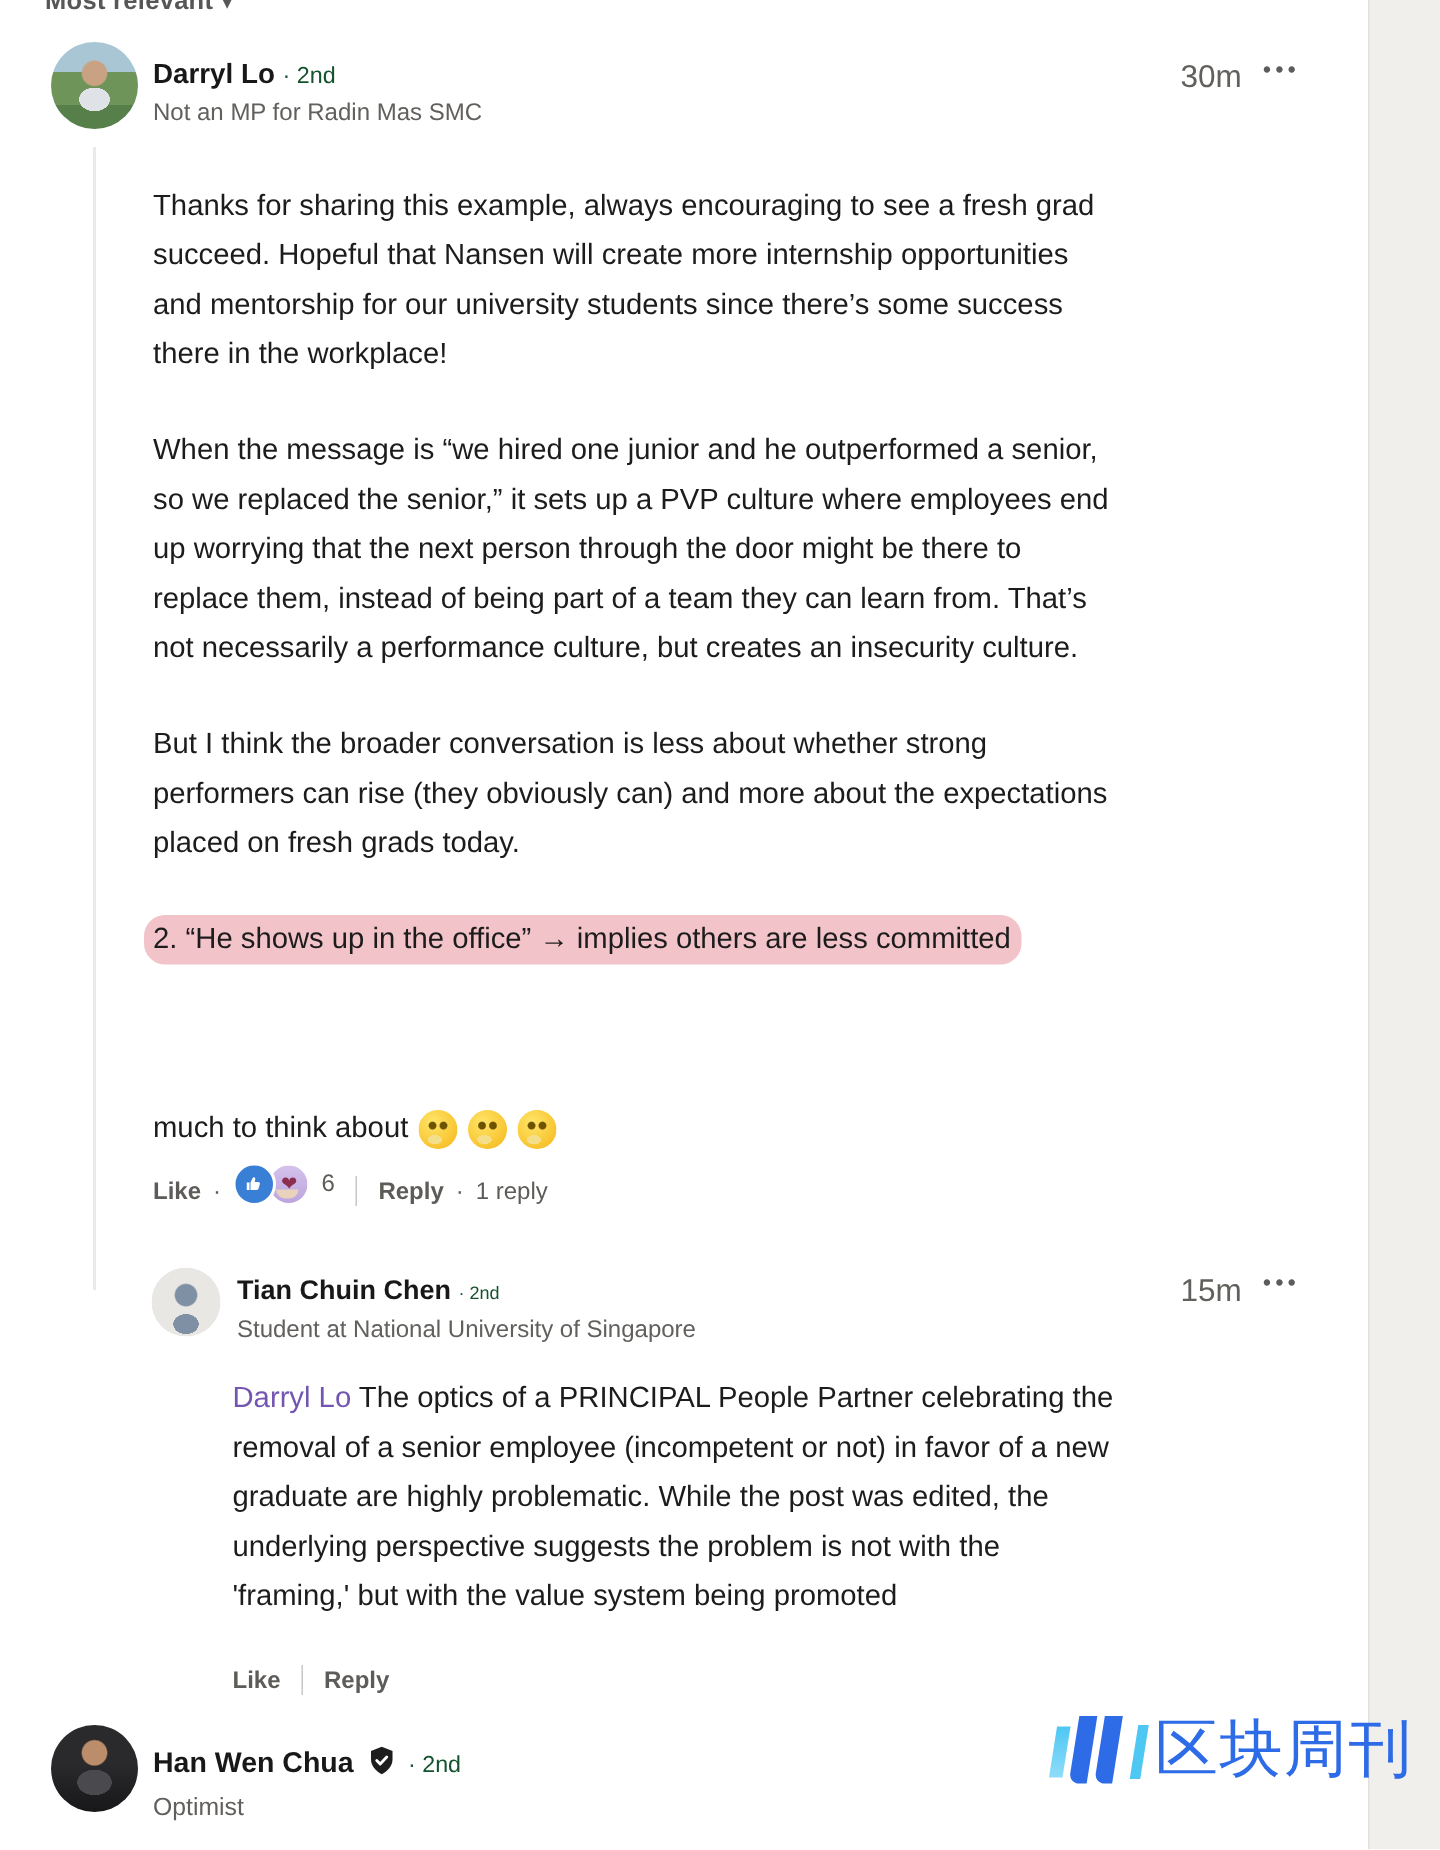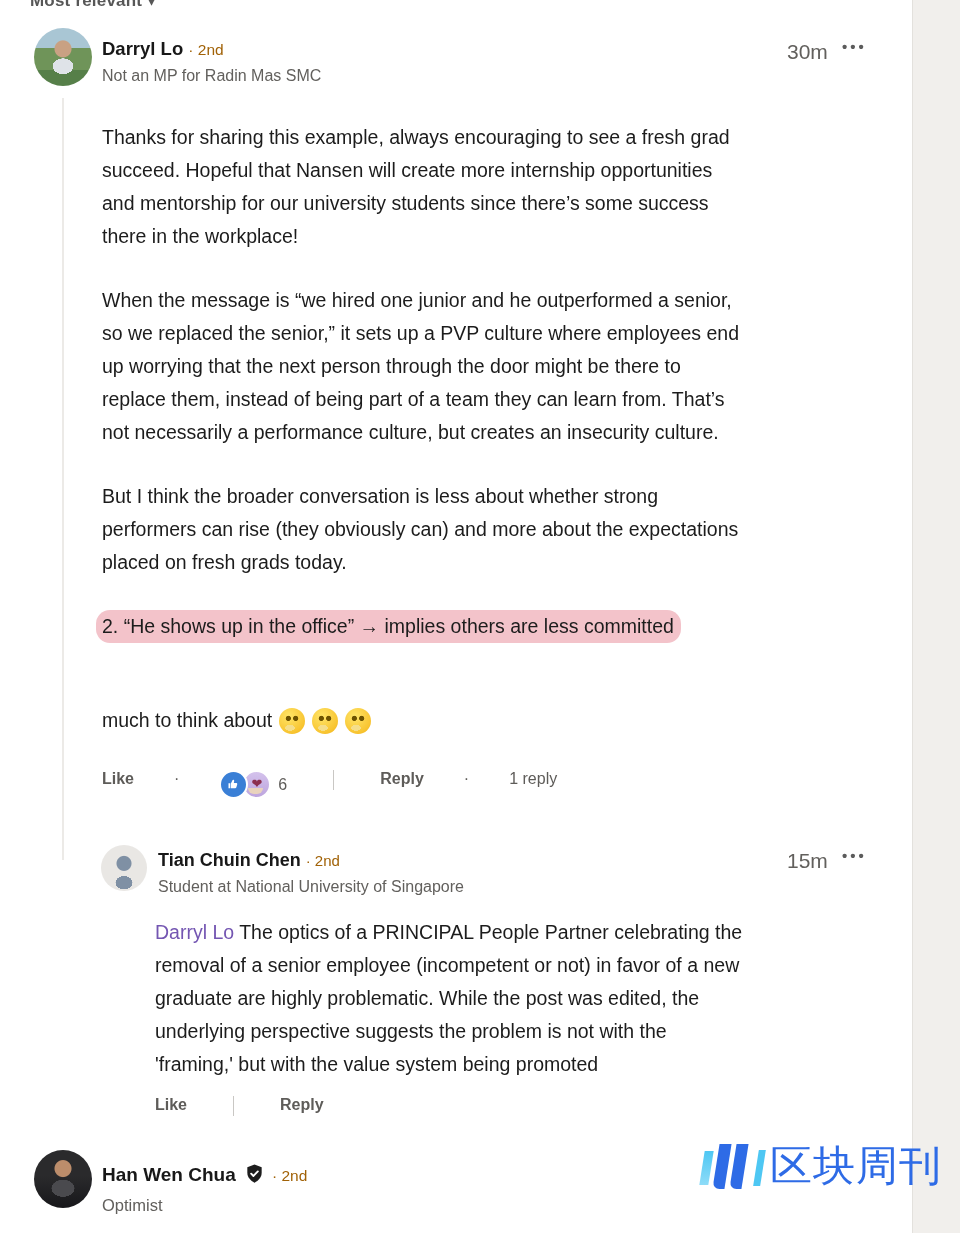--- a/index.html
+++ b/index.html
@@ -26,44 +26,44 @@
       radial-gradient(ellipse 14px 11px at 50% 82%, #7f90a4 0 60%, rgba(0,0,0,0) 61%),
       #e9e7e4;}
   .av-han{left:34px;top:1150px;width:58px;height:58px;
     background:
       radial-gradient(circle at 50% 32%, #bc8d6b 0 8px, rgba(0,0,0,0) 9px),
       radial-gradient(ellipse 19px 14px at 50% 66%, #4a4a4e 0 60%, rgba(0,0,0,0) 61%),
       linear-gradient(#2a2a2c 0 45%, #17171a 100%);}
 
   .namerow{position:absolute;white-space:nowrap;}
   .name{font-weight:bold;color:#181818;}
-  .degree{color:#a16207;}
+  .degree{color:#14532d;}
   .headline{position:absolute;color:#62605d;white-space:nowrap;text-align:center;}
   .time{position:absolute;color:#62605d;font-size:21px;}
   .dots{position:absolute;color:#5c5c5c;font-size:15px;letter-spacing:3px;font-weight:bold;}
 
   .thread-line{position:absolute;left:62px;top:98px;width:2px;height:762px;background:#eceae7;}
 
   
   .body1{position:absolute;left:102px;top:105px;font-size:19.5px;line-height:33px;color:#1c1c1c;}
   .para{white-space:pre;margin:16px 0 31px 0;}
   .list-line{white-space:pre;}
   .hl{background:#f3c3ca;display:inline-block;padding:0 7px 0 6px;margin-left:-6px;border-radius:14px;}
 
-  .p5row{position:absolute;left:102px;top:704px;font-size:19.5px;color:#1c1c1c;height:33px;display:flex;align-items:center;}
+  .p5row{position:absolute;left:102px;top:736px;font-size:19.5px;color:#1c1c1c;height:33px;display:flex;align-items:center;}
   .emoji{display:inline-block;width:26px;height:26px;border-radius:50%;margin-left:7px;
     background:
       radial-gradient(circle at 36% 40%, #6d5200 2.2px, rgba(0,0,0,0) 3px),
       radial-gradient(circle at 64% 40%, #6d5200 2.2px, rgba(0,0,0,0) 3px),
       radial-gradient(ellipse 8px 5px at 42% 76%, #f5de8a 0 60%, rgba(0,0,0,0) 61%),
       radial-gradient(circle at 38% 32%, #ffe568, #f8c430 70%, #eeae14);}
   .emoji:first-of-type{margin-left:10px;}
 
   
-  .actions{position:absolute;display:flex;align-items:flex-start;color:#5e5c59;font-size:16px;gap:32px;}
+  .actions{position:absolute;display:flex;align-items:flex-end;color:#5e5c59;font-size:16px;}
   .act-label{font-weight:bold;color:#5e5c59;}
   .act-dot{margin:0 8px;}
   .vdiv{width:1px;height:20px;background:#c9c7c4;margin:0 14px;}
   .rx{display:inline-flex;align-items:center;}
   .rx-ic{width:25px;height:25px;border-radius:50%;border:2px solid #fff;display:flex;align-items:center;justify-content:center;}
   .rx-like{background:#3a7fd6;z-index:2;}
   .rx-support{background:linear-gradient(#d4c2ec,#bda5de);margin-left:-6px;z-index:1;position:relative;}
   .rx-support .heart{color:#8c2f4f;font-size:13px;line-height:1;transform:translateY(-1px);}
   .rx-support .hand{position:absolute;bottom:3px;left:4px;width:15px;height:6px;border-radius:0 0 8px 8px;background:#e9d3bd;}
   .rx-count{margin-left:7px;}
@@ -150,21 +150,21 @@
     <span class="vdiv"></span>
     <span class="act-label">Reply</span>
     <span class="act-dot">·</span>
     <span>1 reply</span>
   </div>
 
   <div class="avatar av-ghost"></div>
 
   <div class="namerow" style="left:158px;top:850px;font-size:18px;">
     <span class="name">Tian Chuin Chen</span>
-    <span class="degree" style="font-size:15px;"> <span>·</span> <span>2nd</span></span>
+    <span class="degree" style="font-size:12px;"> <span>·</span> <span>2nd</span></span>
   </div>
   <div class="headline" style="left:158px;top:878px;font-size:16px;">Student at National University of Singapore</div>
   <div class="time" style="left:787px;top:849px;">15m</div>
   <div class="dots" style="left:842px;top:847px;">•••</div>
 
   <div class="body2">
     <span class="mention">Darryl Lo</span><span> </span><span class="rest">The optics of a PRINCIPAL People Partner celebrating the
 removal of a senior employee (incompetent or not) in favor of a new
 graduate are highly problematic. While the post was edited, the
 underlying perspective suggests the problem is not with the

